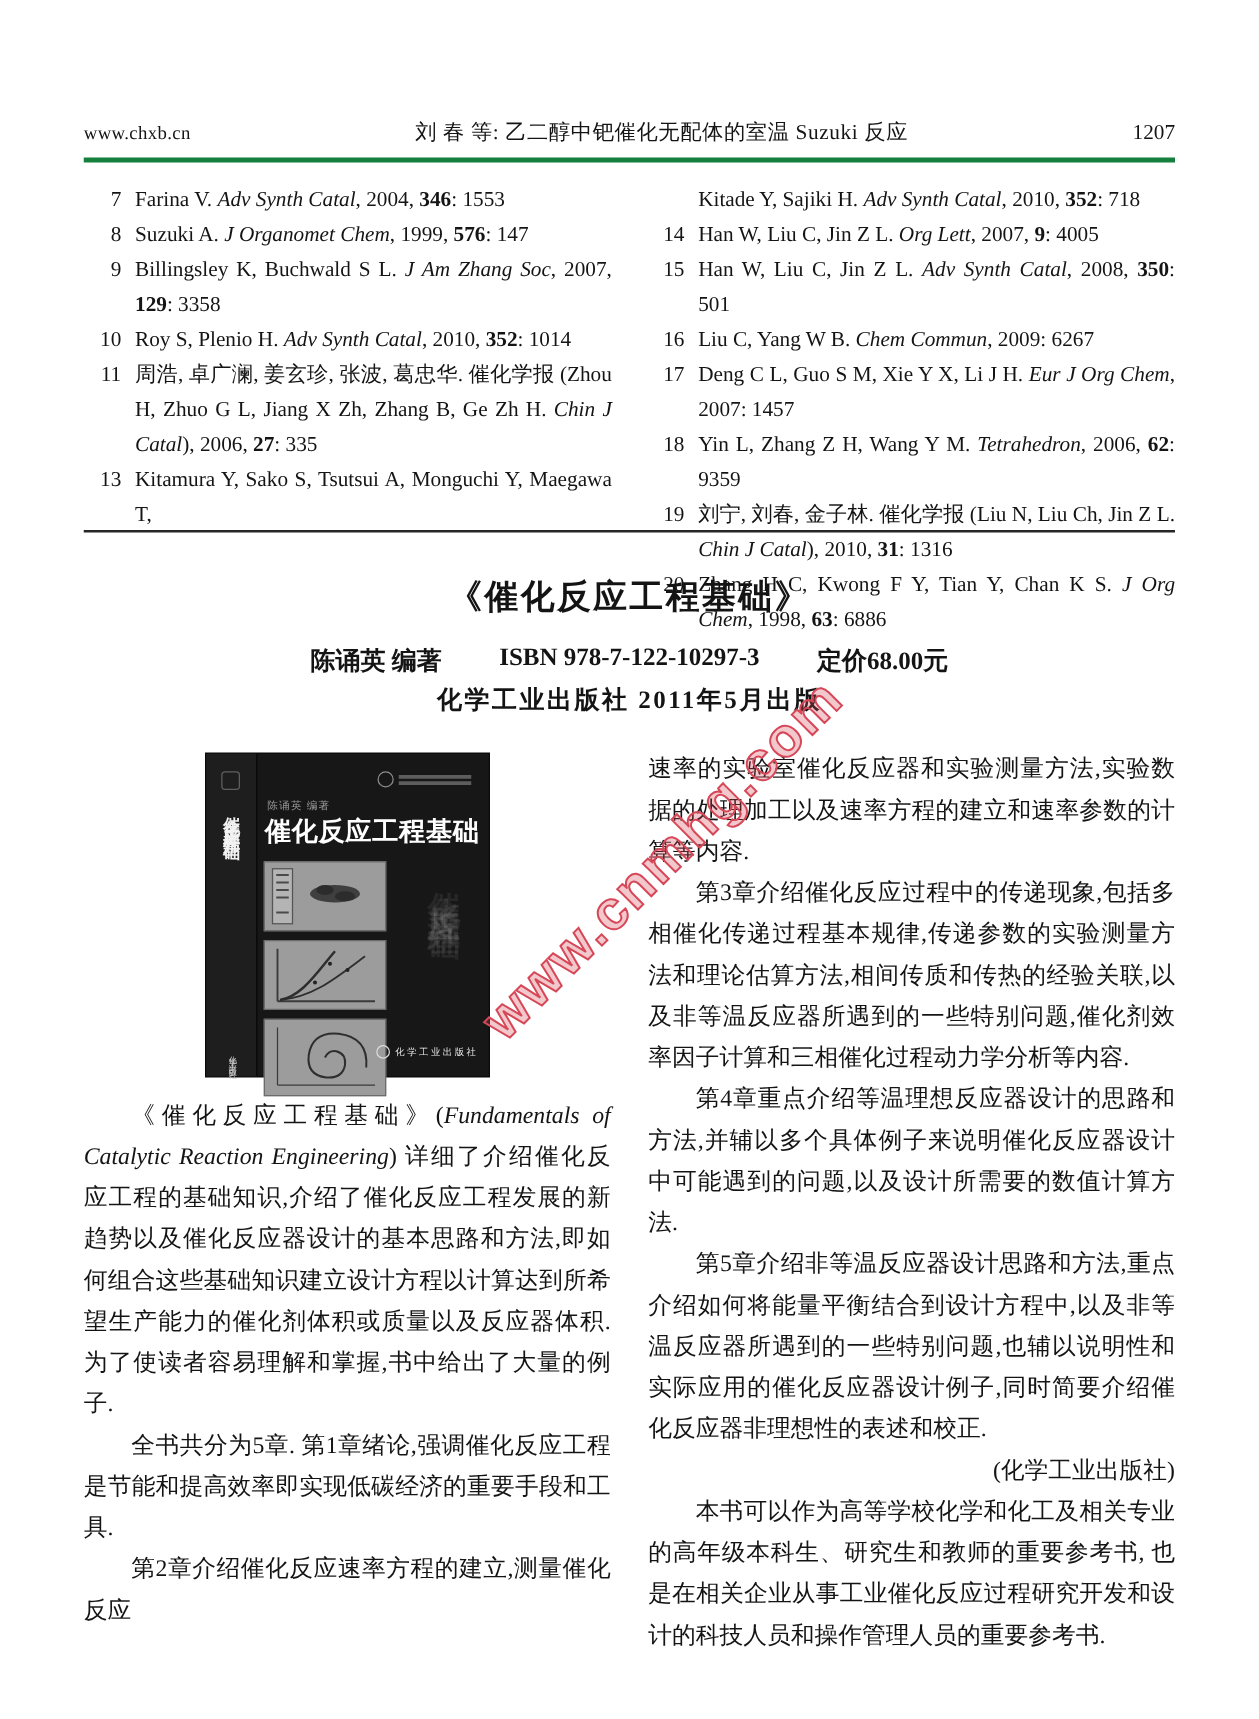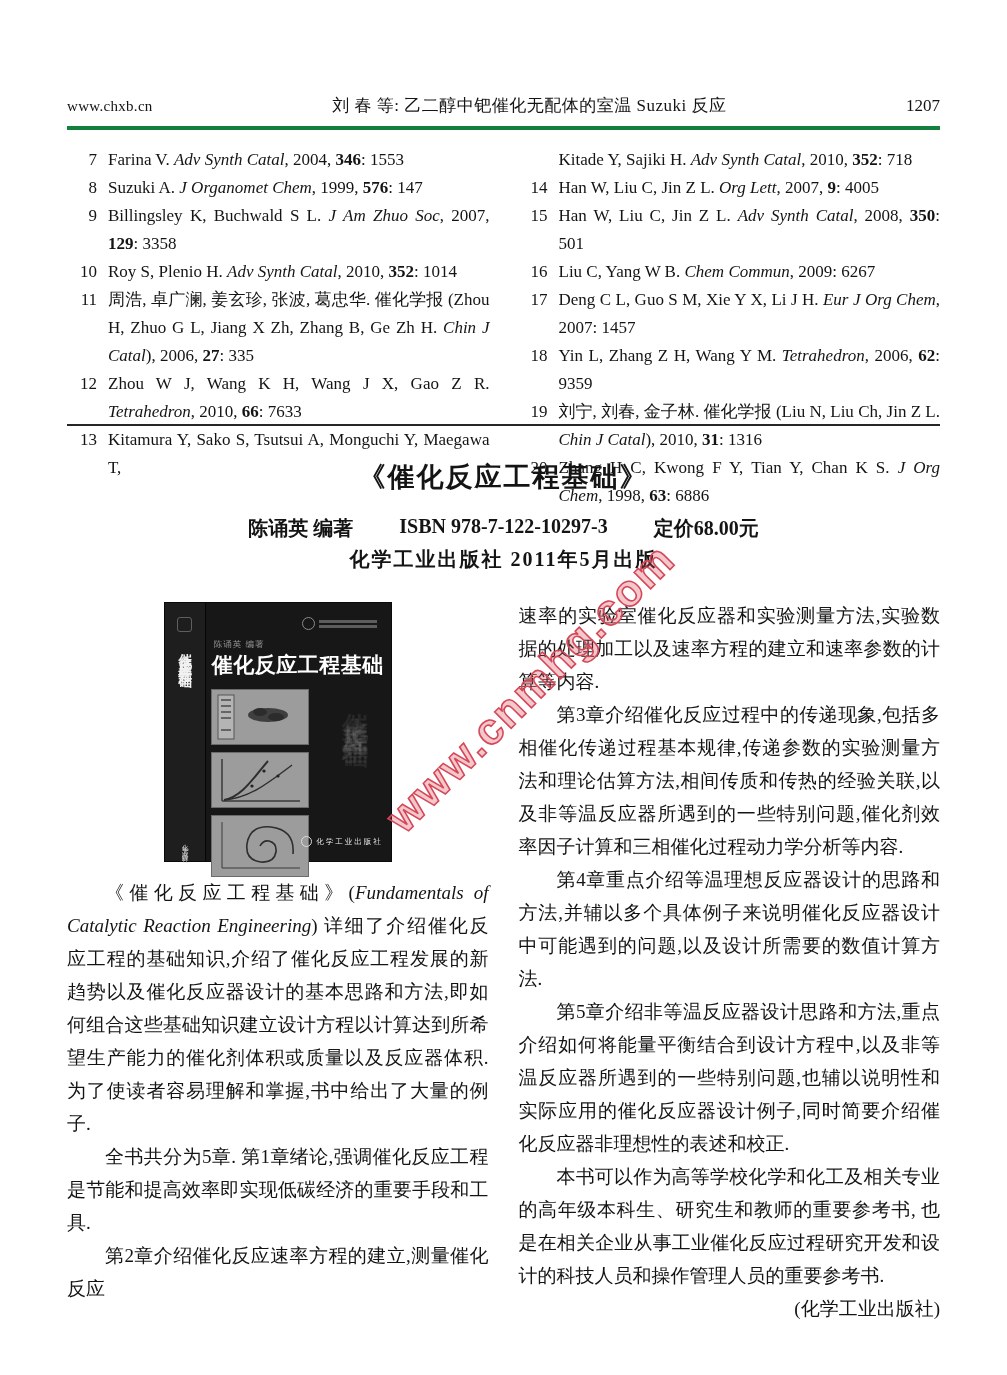--- a/index.html
+++ b/index.html
@@ -91,33 +91,29 @@
         <div class="ref">
           <span class="ref-num">7</span>
           <span class="ref-text"><span>Farina V. </span><span class="it">Adv Synth Catal</span><span>, 2004, </span><span class="bd">346</span><span>: 1553</span></span>
         </div>
         <div class="ref">
           <span class="ref-num">8</span>
           <span class="ref-text"><span>Suzuki A. </span><span class="it">J Organomet Chem</span><span>, 1999, </span><span class="bd">576</span><span>: 147</span></span>
         </div>
         <div class="ref">
           <span class="ref-num">9</span>
-          <span class="ref-text"><span>Billingsley K, Buchwald S L. </span><span class="it">J Am Zhuo Soc</span><span>, 2007, </span><span class="bd">129</span><span>: 3358</span></span>
+          <span class="ref-text"><span>Billingsley K, Buchwald S L. </span><span class="it">J Am Zhang Soc</span><span>, 2007, </span><span class="bd">129</span><span>: 3358</span></span>
         </div>
         <div class="ref">
           <span class="ref-num">10</span>
           <span class="ref-text"><span>Roy S, Plenio H. </span><span class="it">Adv Synth Catal</span><span>, 2010, </span><span class="bd">352</span><span>: 1014</span></span>
         </div>
         <div class="ref">
           <span class="ref-num">11</span>
           <span class="ref-text"><span>周浩, 卓广澜, 姜玄珍, 张波, 葛忠华. 催化学报 (Zhou H, Zhuo G L, Jiang X Zh, Zhang B, Ge Zh H. </span><span class="it">Chin J Catal</span><span>), 2006, </span><span class="bd">27</span><span>: 335</span></span>
-        </div>
-        <div class="ref">
-          <span class="ref-num">12</span>
-          <span class="ref-text"><span>Zhou W J, Wang K H, Wang J X, Gao Z R. </span><span class="it">Tetrahedron</span><span>, 2010, </span><span class="bd">66</span><span>: 7633</span></span>
         </div>
         <div class="ref">
           <span class="ref-num">13</span>
           <span class="ref-text"><span>Kitamura Y, Sako S, Tsutsui A, Monguchi Y, Maegawa T,</span></span>
         </div>
       </div>
     <div class="ref-col">
         <div class="ref">
           <span class="ref-num"></span>
           <span class="ref-text"><span>Kitade Y, Sajiki H. </span><span class="it">Adv Synth Catal</span><span>, 2010, </span><span class="bd">352</span><span>: 718</span></span>
@@ -226,22 +222,22 @@
             <p class="para indent"><span>第2章介绍催化反应速率方程的建立,测量催化反应</span></p>
           </div>
       </div>
 
       <div class="book-col">
         <div>
             <p class="para"><span>速率的实验室催化反应器和实验测量方法,实验数据的处理加工以及速率方程的建立和速率参数的计算等内容.</span></p>
             <p class="para indent"><span>第3章介绍催化反应过程中的传递现象,包括多相催化传递过程基本规律,传递参数的实验测量方法和理论估算方法,相间传质和传热的经验关联,以及非等温反应器所遇到的一些特别问题,催化剂效率因子计算和三相催化过程动力学分析等内容.</span></p>
             <p class="para indent"><span>第4章重点介绍等温理想反应器设计的思路和方法,并辅以多个具体例子来说明催化反应器设计中可能遇到的问题,以及设计所需要的数值计算方法.</span></p>
             <p class="para indent"><span>第5章介绍非等温反应器设计思路和方法,重点介绍如何将能量平衡结合到设计方程中,以及非等温反应器所遇到的一些特别问题,也辅以说明性和实际应用的催化反应器设计例子,同时简要介绍催化反应器非理想性的表述和校正.</span></p>
+            <p class="para right"><span>(化学工业出版社)</span></p>
             <p class="para indent"><span>本书可以作为高等学校化学和化工及相关专业的高年级本科生、研究生和教师的重要参考书, 也是在相关企业从事工业催化反应过程研究开发和设计的科技人员和操作管理人员的重要参考书.</span></p>
-            <p class="para right"><span>(化学工业出版社)</span></p>
           </div>
       </div>
     </div>
   </div>
 
   <div class="watermark">
     <span>www.cnmhg.com</span>
   </div>
 
 </div>

